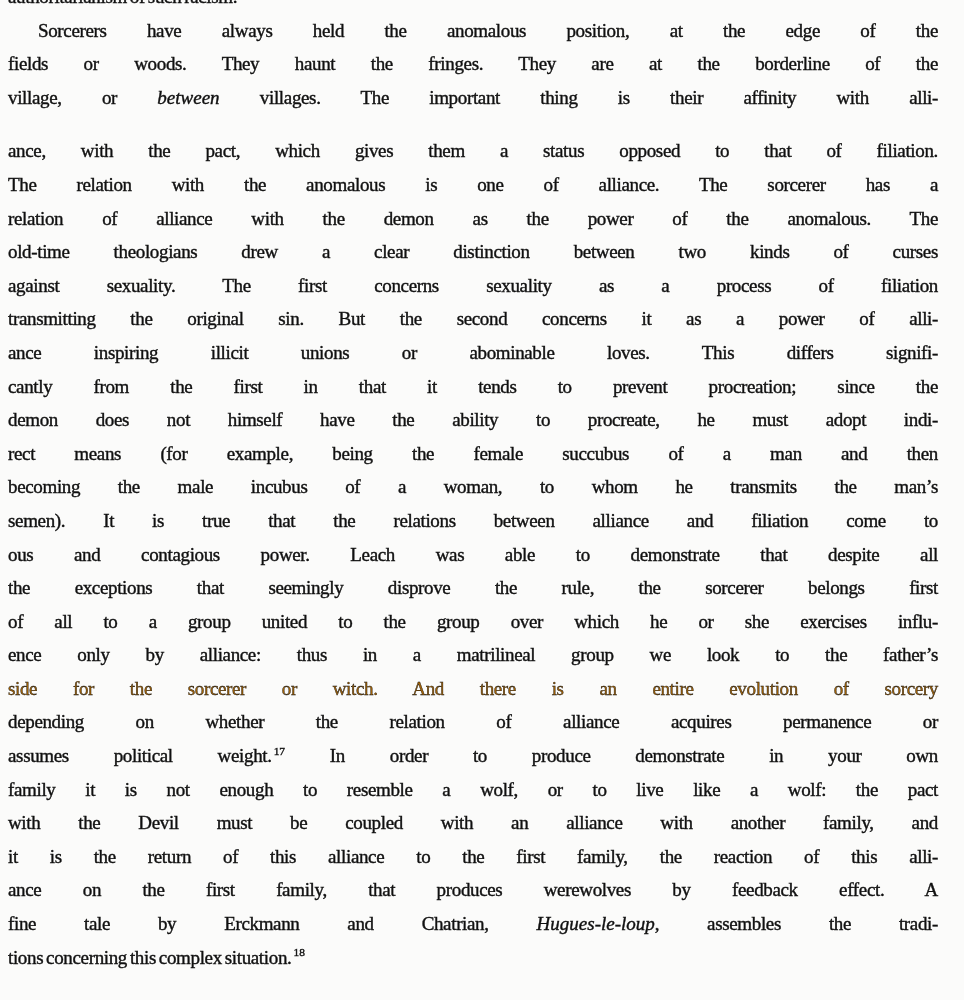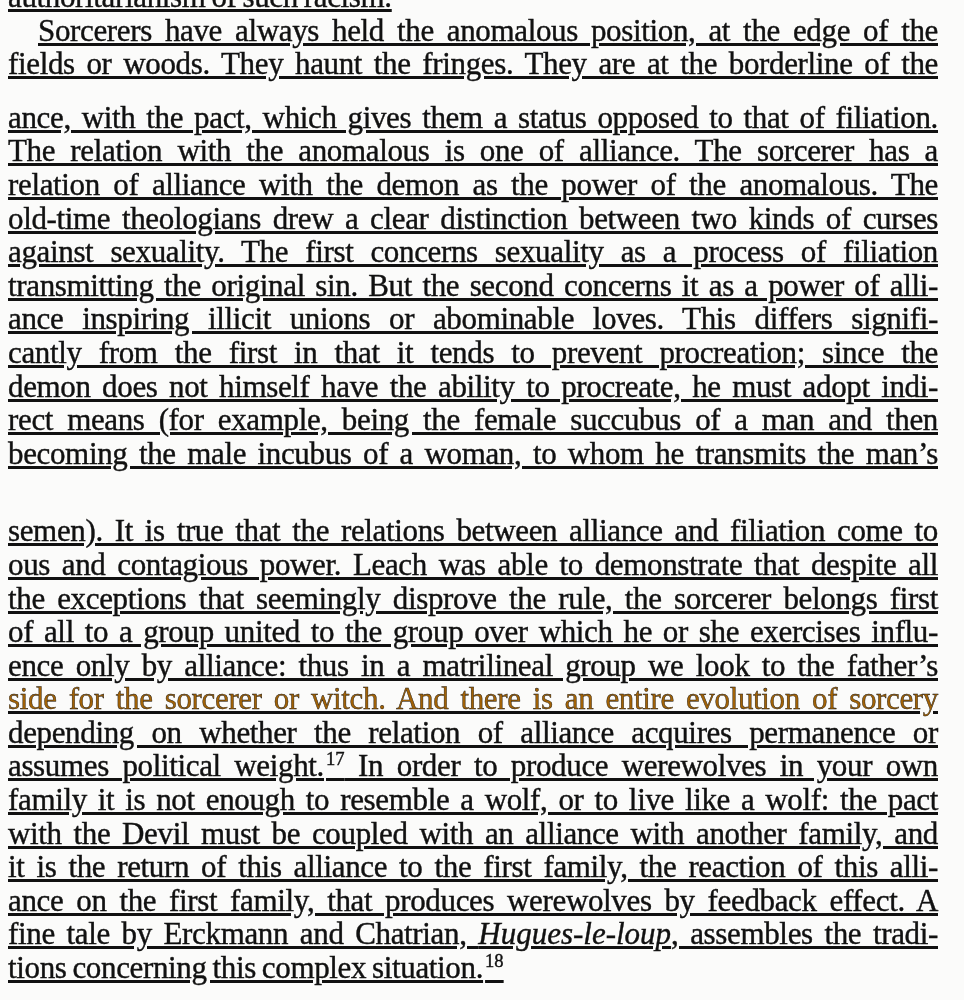--- a/index.html
+++ b/index.html
@@ -14,30 +14,29 @@
   }
   .page {
     box-sizing: border-box;
     width: 964px;
     height: 1000px;
     padding: 0 26px 0 8px;
     overflow: hidden;
   }
   .line {
     font-family: "Liberation Serif", "DejaVu Serif", serif;
-    font-size: 31px;
+    font-size: 19px;
     line-height: 33.6px;
     letter-spacing: -0.35px;
     word-spacing: -1.5px;
     color: #111;
     -webkit-text-stroke: 0.4px #111;
     text-align: justify;
     text-align-last: justify;
     text-justify: inter-word;
-    text-decoration: underline;
   }
   .line.nojust {
     text-align: left;
     text-align-last: left;
   }
   .line.indent {
     text-indent: 30px;
   }
   
   .line.clipped {
@@ -57,39 +56,40 @@
   }
 </style>
 </head>
 <body style="background: rgb(251, 251, 250);">
 
 <div class="page">
   <div>
       <div class="line nojust clipped" style="color: rgb(17, 17, 17);"><span>authoritarianism of such racism.</span></div>
       <div class="line indent" style="color: rgb(17, 17, 17);"><span>Sorcerers have always held the anomalous position, at the edge of the</span></div>
       <div class="line" style="color: rgb(17, 17, 17);"><span>fields or woods. They haunt the fringes. They are at the borderline of the</span></div>
+      <div class="line" style="color: rgb(17, 17, 17);"><span>village, or </span><em>between</em><span> villages. The important thing is their affinity with alli-</span></div>
       <div class="line" style="color: rgb(17, 17, 17); margin-top: 20px;"><span>ance, with the pact, which gives them a status opposed to that of filiation.</span></div>
       <div class="line" style="color: rgb(17, 17, 17);"><span>The relation with the anomalous is one of alliance. The sorcerer has a</span></div>
       <div class="line" style="color: rgb(17, 17, 17);"><span>relation of alliance with the demon as the power of the anomalous. The</span></div>
       <div class="line" style="color: rgb(17, 17, 17);"><span>old-time theologians drew a clear distinction between two kinds of curses</span></div>
       <div class="line" style="color: rgb(17, 17, 17);"><span>against sexuality. The first concerns sexuality as a process of filiation</span></div>
       <div class="line" style="color: rgb(17, 17, 17);"><span>transmitting the original sin. But the second concerns it as a power of alli-</span></div>
       <div class="line" style="color: rgb(17, 17, 17);"><span>ance inspiring illicit unions or abominable loves. This differs signifi-</span></div>
       <div class="line" style="color: rgb(17, 17, 17);"><span>cantly from the first in that it tends to prevent procreation; since the</span></div>
       <div class="line" style="color: rgb(17, 17, 17);"><span>demon does not himself have the ability to procreate, he must adopt indi-</span></div>
       <div class="line" style="color: rgb(17, 17, 17);"><span>rect means (for example, being the female succubus of a man and then</span></div>
       <div class="line" style="color: rgb(17, 17, 17);"><span>becoming the male incubus of a woman, to whom he transmits the man’s</span></div>
-      <div class="line" style="color: rgb(17, 17, 17); margin-top: 44px;"><span>semen). It is true that the relations between alliance and filiation come to</span></div>
+      <div class="line" style="color: rgb(17, 17, 17);"><span>semen). It is true that the relations between alliance and filiation come to</span></div>
       <div class="line" style="color: rgb(17, 17, 17);"><span>ous and contagious power. Leach was able to demonstrate that despite all</span></div>
       <div class="line" style="color: rgb(17, 17, 17);"><span>the exceptions that seemingly disprove the rule, the sorcerer belongs first</span></div>
       <div class="line" style="color: rgb(17, 17, 17);"><span>of all to a group united to the group over which he or she exercises influ-</span></div>
       <div class="line" style="color: rgb(17, 17, 17);"><span>ence only by alliance: thus in a matrilineal group we look to the father’s</span></div>
       <div class="line" style="color: #a16207;"><span>side for the sorcerer or witch. And there is an entire evolution of sorcery</span></div>
       <div class="line" style="color: rgb(17, 17, 17);"><span>depending on whether the relation of alliance acquires permanence or</span></div>
-      <div class="line" style="color: rgb(17, 17, 17);"><span>assumes political weight.</span><sup>17</sup><span> In order to produce werewolves in your own</span></div>
+      <div class="line" style="color: rgb(17, 17, 17);"><span>assumes political weight.</span><sup>17</sup><span> In order to produce demonstrate in your own</span></div>
       <div class="line" style="color: rgb(17, 17, 17);"><span>family it is not enough to resemble a wolf, or to live like a wolf: the pact</span></div>
       <div class="line" style="color: rgb(17, 17, 17);"><span>with the Devil must be coupled with an alliance with another family, and</span></div>
       <div class="line" style="color: rgb(17, 17, 17);"><span>it is the return of this alliance to the first family, the reaction of this alli-</span></div>
       <div class="line" style="color: rgb(17, 17, 17);"><span>ance on the first family, that produces werewolves by feedback effect. A</span></div>
       <div class="line" style="color: rgb(17, 17, 17);"><span>fine tale by Erckmann and Chatrian, </span><em>Hugues-le-loup</em><span>, assembles the tradi-</span></div>
       <div class="line nojust" style="color: rgb(17, 17, 17);"><span>tions concerning this complex situation.</span><sup>18</sup></div>
     </div>
 </div>
 
 </body></html>

